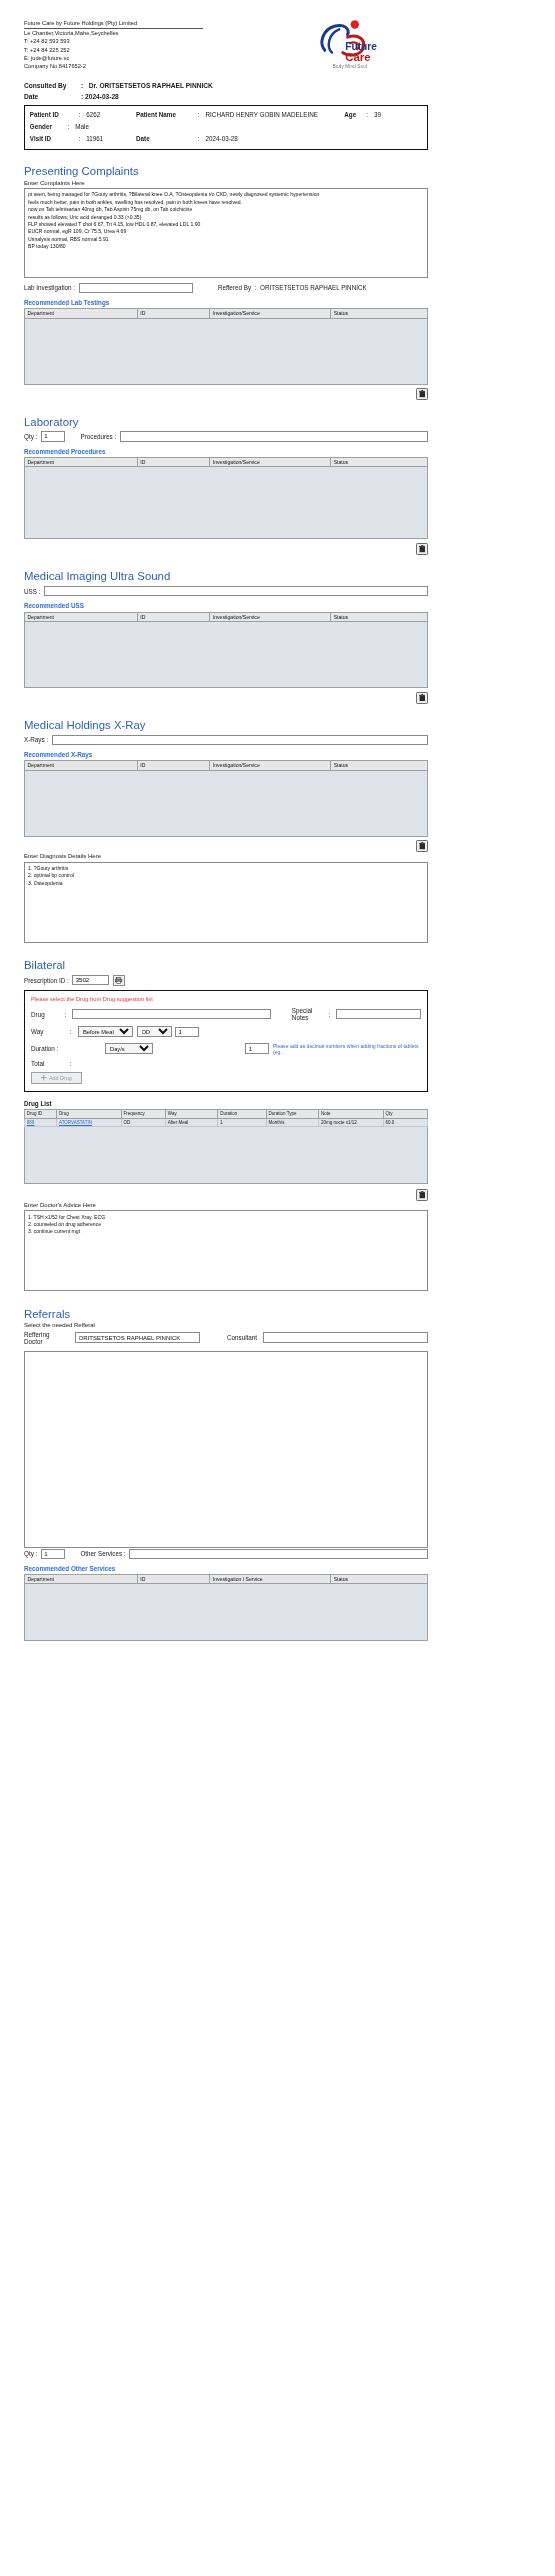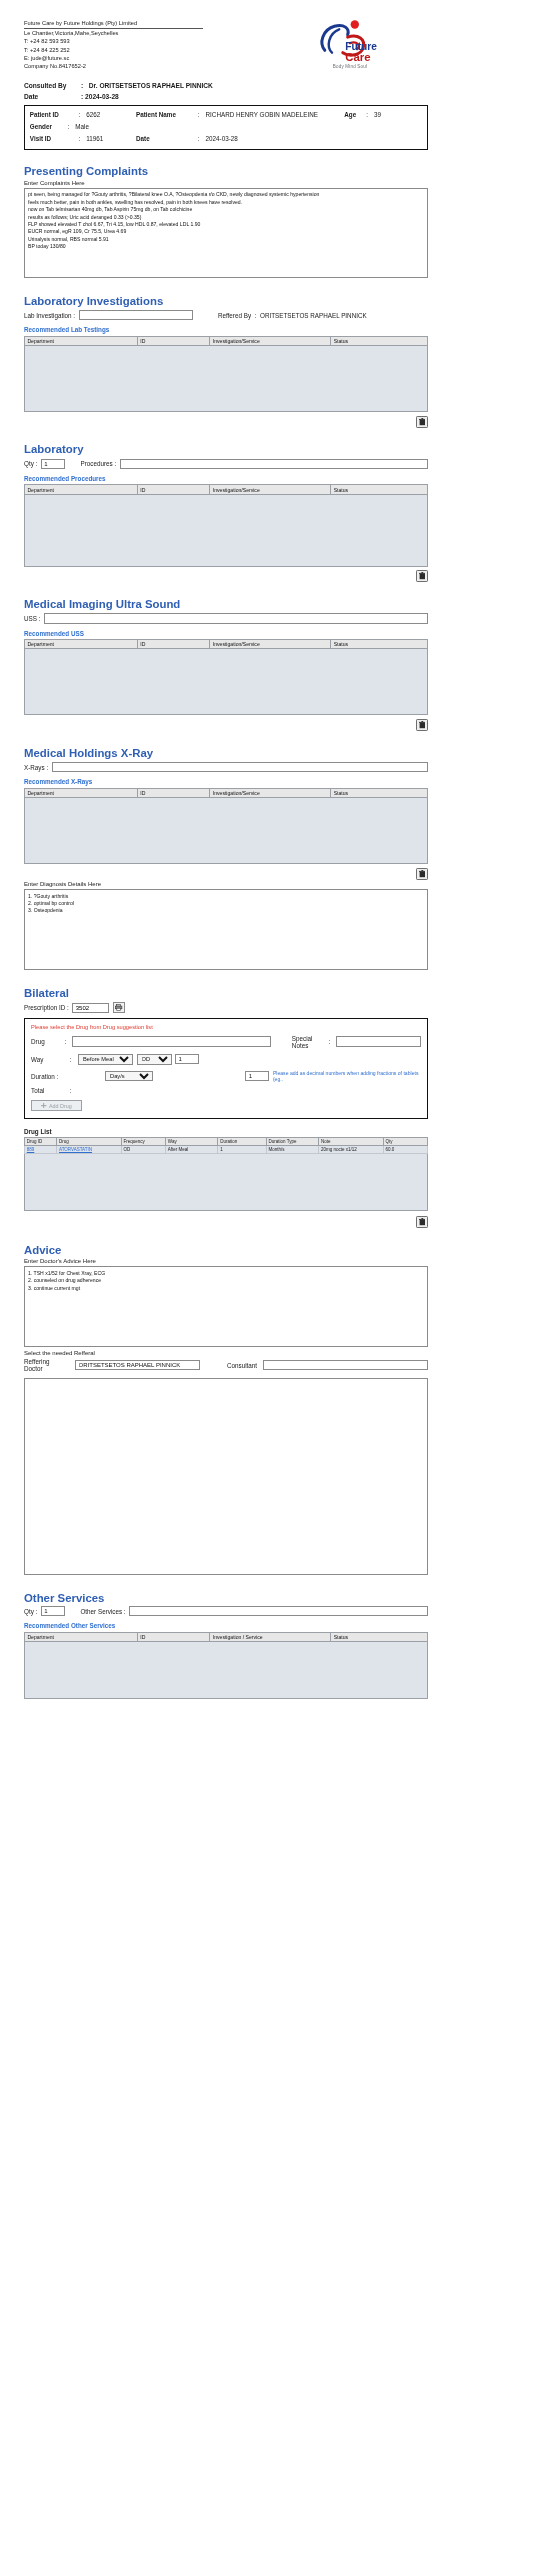--- a/index.html
+++ b/index.html
@@ -25,21 +25,21 @@
   .consult-row { font-size:6.6px; font-weight:bold; margin: 8.4px 0 1.2px 0; }
   .consult-row .lbl { display:inline-block; width:57px; }
   .consult-row .sep { display:inline-block; width:6px; }
   .date-row { font-size:6.6px; font-weight:bold; margin: 3.6px 0 4.8px 0; }
 
   .patient-box { border:0.6px solid #111; padding:3.6px 4.8px; font-size:6.3px; line-height:1.9; margin-bottom:3.6px; }
   .patient-box b { font-weight:bold; }
   .pb-cell { display:inline-block; }
 
   
-  h2.sec { color:#2f5fb3; font-size:11.4px; font-weight:bold; margin: 15.5px 0 2.4px 0; }
+  h2.sec { color:#2f5fb3; font-size:11.4px; font-weight:normal; margin: 15.5px 0 2.4px 0; }
   .sub { font-size:6px; margin: 1.2px 0 2.4px 0; }
   .blue-link { color:#2f6fd0; font-size:6.3px; font-weight:bold; margin: 6px 0 2.4px 0; }
 
   .big-textarea {
     width:100%; height:90px; border:0.6px solid #8a8a8a; background:#fff;
     font-family:"Liberation Sans", sans-serif; font-size:5.1px; line-height:1.45;
     padding:2.4px 3px; color:#111; resize:none; overflow:hidden; white-space:pre-wrap;
   }
   .mid-textarea { height:81px; }
   .tall-textarea { height:197px; }
@@ -169,21 +169,20 @@
   <textarea class="big-textarea" style="">pt seen, being managed for ?Gouty arthritis, ?Bilateral knee O.A, ?Osteopdenia r/o CKD, newly diagnosed systemic hypertension
 feels much better, pain in both ankles, swelling has resolved, pain in both knees have resolved.
 now on Tab telmisartan 40mg db, Tab Aspirin 75mg db, on Tab colchicine
 results as follows; Uric acid deranged 0.33 (&gt;0.35)
 FLP showed elevated T chol 6.67, Tri 4.15, low HDL 0.87, elevated LDL 1.90
 EUCR normal, egR 109, Cr 75.5, Urea 4.69
 Urinalysis normal, RBS normal 5.91
 BP today 130/80</textarea>
 
   
-  <h2 class="sec">Laboratory  Investigations</h2>
   <div class="inline" style="margin-top:3.6px;">
     <span>Lab Investigation :</span>
     <input class="txt" style="width: 114px;" value="">
     <span style="width:18px;"></span>
     <span>Reffered By</span>
     <span>:</span>
     <span>ORITSETSETOS RAPHAEL PINNICK</span>
   </div>
   <div class="blue-link">Recommended Lab Testings</div>
   <div class="grid-wrap">
@@ -404,39 +403,38 @@
     <div class="trash">
       <svg width="6.6" height="7.8" viewBox="0 0 11 13">
         <rect x="1" y="3" width="9" height="9" fill="#2b2b2b"></rect>
         <rect x="0" y="1.5" width="11" height="1.6" fill="#2b2b2b"></rect>
         <rect x="4" y="0" width="3" height="1.6" fill="#2b2b2b"></rect>
       </svg>
     </div>
   </div>
 
   
-  <h2 class="sec">Advice</h2>
   <div class="sub">Enter Doctor's Advice Here</div>
   <textarea class="big-textarea mid-textarea" style="">1. TSH x1/52 for Chest Xray, ECG
 2. counseled on drug adherence
 3. continue current mgt</textarea>
 
   
+  <h2 class="sec">Referrals</h2>
   <div class="sub">Select the needed Refferal</div>
   <div class="ref-row">
     <span>Reffering Doctor</span>
     <input class="txt" style="width: 126px;" value="ORITSETSETOS RAPHAEL PINNICK">
     <span style="width:15.5px;"></span>
     <span>Consultant</span>
     <input class="txt" style="width: 167px;" value="">
   </div>
   <textarea class="big-textarea tall-textarea" style=""></textarea>
 
   
-  <h2 class="sec">Other Services</h2>
   <div class="other-row">
     <span>Qty :</span>
     <input class="txt" style="width: 24px;" value="1">
     <span style="width:8.4px;"></span>
     <span>Other Services :</span>
     <input class="txt" style="flex: 1 1 0%;" value="">
   </div>
   <div class="blue-link">Recommended Other Services</div>
   <div class="grid-wrap">
     <table class="grid">

